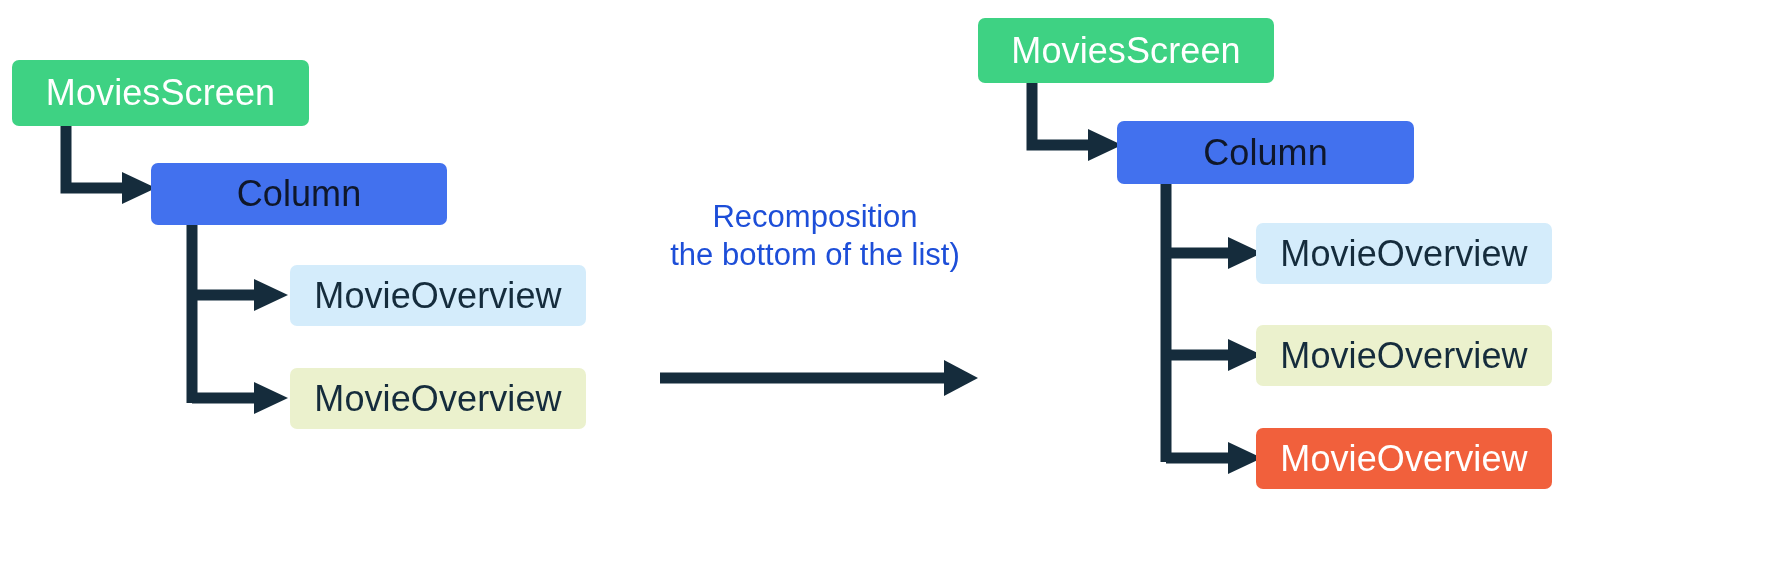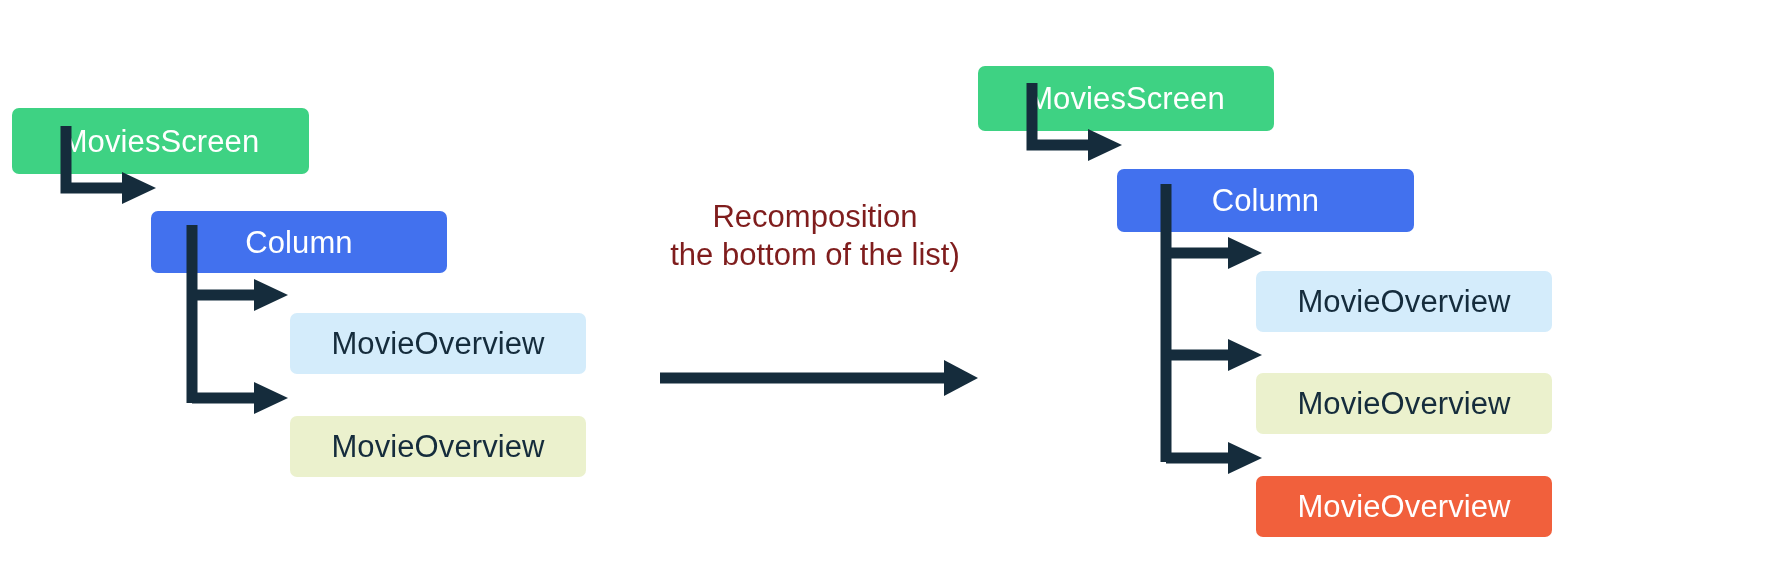--- a/index.html
+++ b/index.html
@@ -17,33 +17,32 @@
     background: #ffffff;
     overflow: hidden;
   }
   .node {
     position: absolute;
     display: flex;
     align-items: center;
     justify-content: center;
     border-radius: 7px;
     box-sizing: border-box;
-    font-size: 31px;
+    font-size: 36px;
     line-height: 1;
     letter-spacing: 0.1px;
     white-space: nowrap;
-    margin-top: 48px;
   }
   .node-screen {
     background: #3ed283;
     color: #ffffff;
   }
   .node-column {
     background: #4271ee;
-    color: #ffffff;
+    color: #0f172a;
   }
   .node-blue {
     background: #d4ecfb;
     color: #152c3c;
   }
   .node-lime {
     background: #ebf1cd;
     color: #152c3c;
   }
   .node-orange {
@@ -58,21 +57,21 @@
   .connector line {
     stroke: #152c3c;
     fill: none;
   }
   .connector polygon {
     fill: #152c3c;
     stroke: none;
   }
   .annotation {
     position: absolute;
-    color: #7f1d1d;
+    color: #1d4ed8;
     font-size: 31px;
     line-height: 38px;
     text-align: center;
     white-space: nowrap;
   }
   .annotation div {
     white-space: nowrap;
   }
 </style>
 </head>

